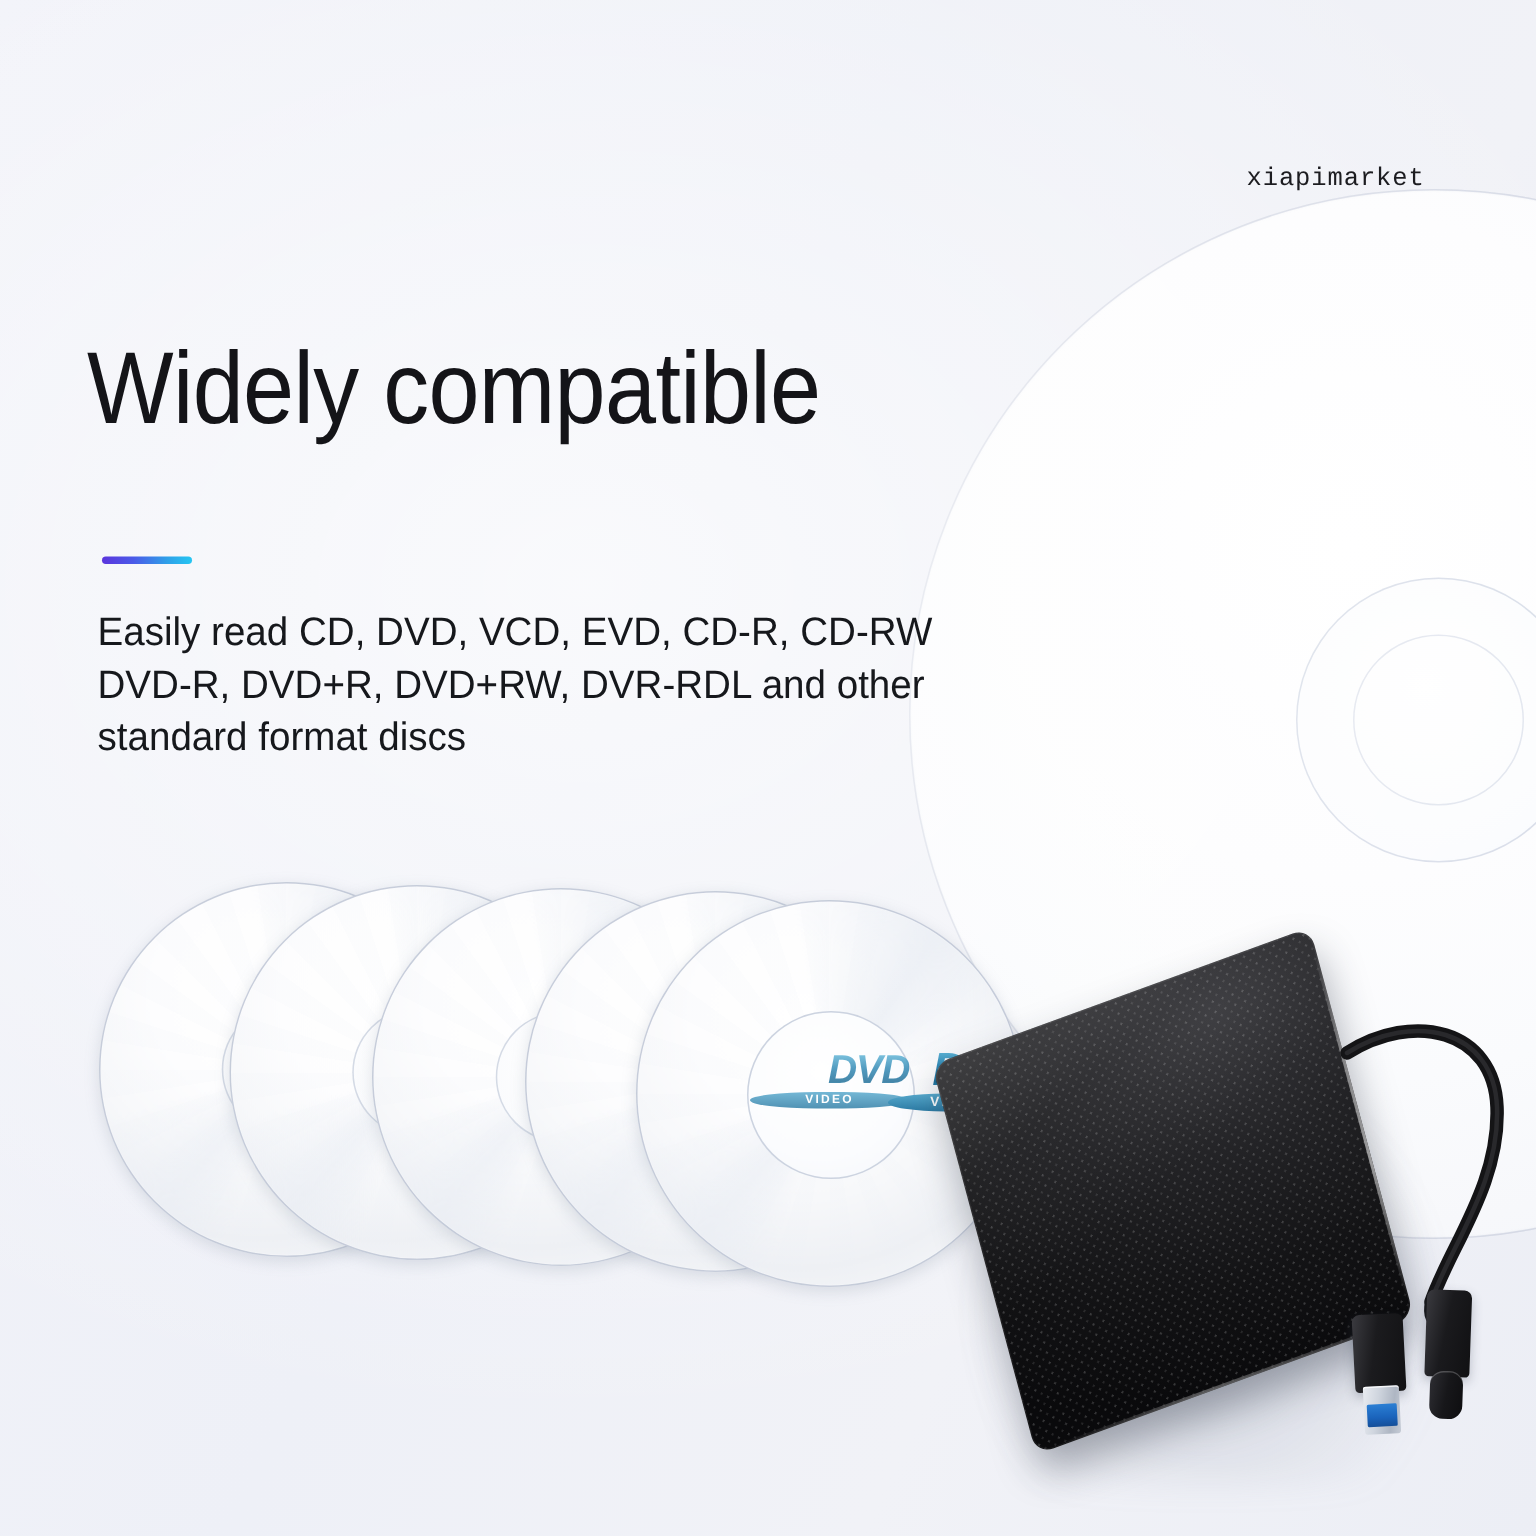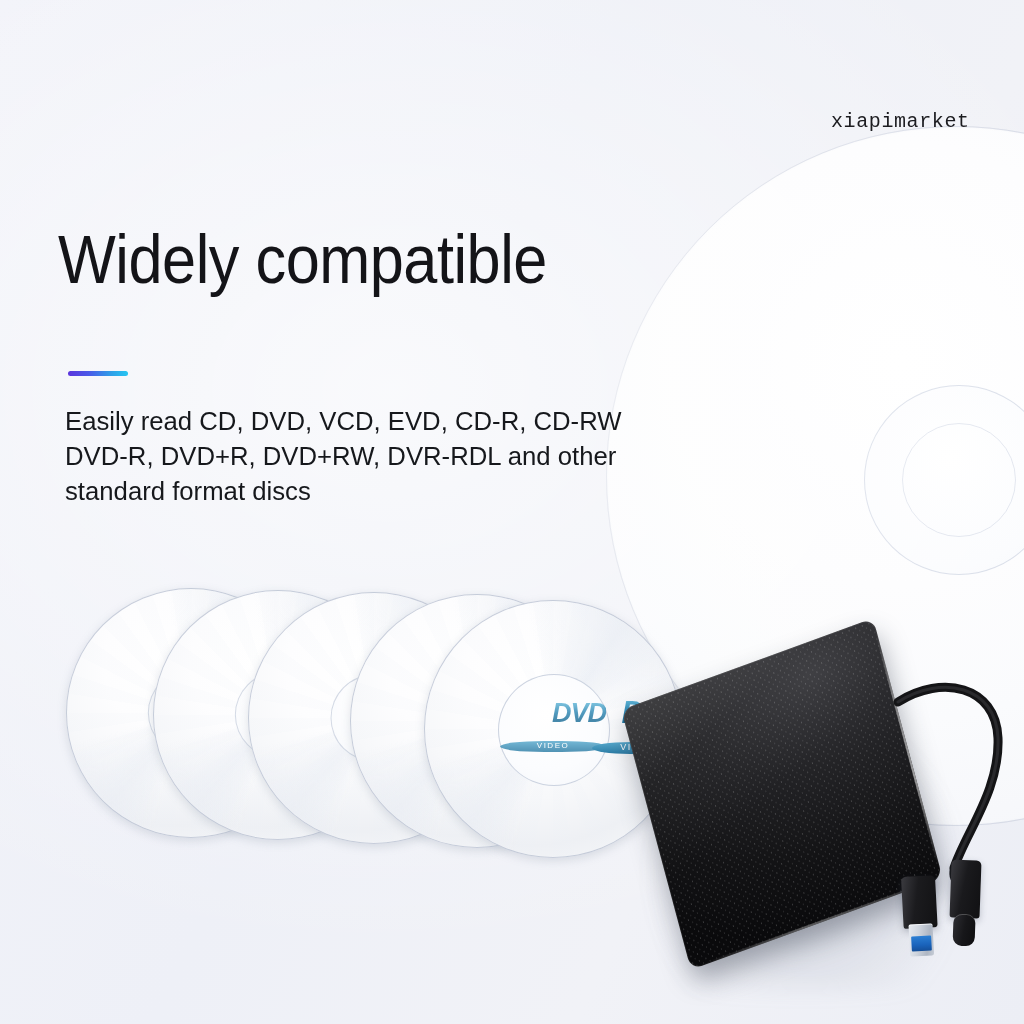--- a/index.html
+++ b/index.html
@@ -191,25 +191,25 @@
     background: linear-gradient(180deg, #6fc3e2 0%, #2e87b3 45%, #1d6d97 78%, #35a0c9 100%);
     -webkit-background-clip: text;
     background-clip: text;
     color: transparent;
     display: block;
     text-align: right;
   }
   .dvd-logo .dvd-sub {
     display: block;
     font-family: "Liberation Sans", sans-serif;
-    font-weight: 400;
+    font-weight: 700;
     color: #ffffff;
     background: linear-gradient(180deg, #57a9cd 0%, #2b7ba4 100%);
     border-radius: 50%/60%;
-    margin-top: 14px;
+    margin-top: 1px;
     letter-spacing: 1.5px;
   }
   #dvdSmall { left: 500px; top: 700px; width: 106px; opacity: 0.82; }
   #dvdSmall .dvd-word { font-size: 27px; }
   #dvdSmall .dvd-sub  { font-size: 8px; padding: 1px 0 2px; }
   #dvdBig { left: 592px; top: 697px; width: 92px; }
   #dvdBig .dvd-word { font-size: 31px; }
   #dvdBig .dvd-sub  { font-size: 9px; padding: 1px 0 2px; }
 
   
@@ -331,21 +331,21 @@
     background: linear-gradient(100deg, #2e2e33 0%, #17171a 50%, #0e0e10 100%);
     box-shadow: inset 0 1px 0 rgba(255,255,255,0.22);
   }
 
   
   .watermark {
     position: absolute;
     left: 831px;
     top: 110px;
     font-family: "Liberation Mono", "DejaVu Sans Mono", monospace;
-    font-size: 20px;
+    font-size: 17px;
     letter-spacing: 0.6px;
     color: #1c1c20;
     white-space: nowrap;
     z-index: 30;
   }
 </style>
 </head>
 <body>
 
 <div id="stage">

